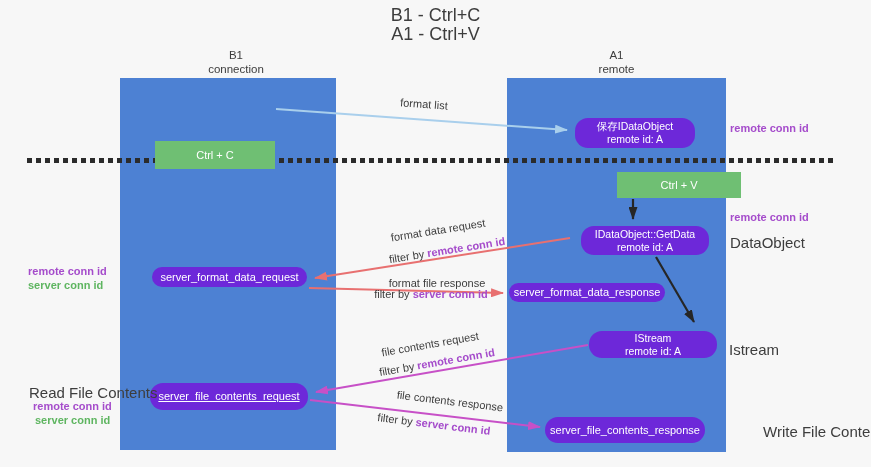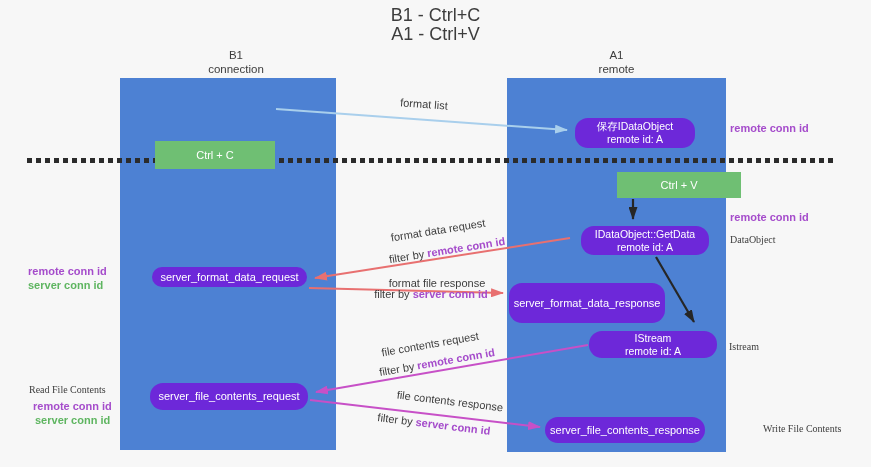--- a/index.html
+++ b/index.html
@@ -21,21 +21,21 @@
   .box { position:absolute; display:flex; flex-direction:column; align-items:center;
          justify-content:center; color:#ffffff; text-align:center; z-index:4;
          font-size:11px; line-height:13px; white-space:nowrap; }
   .box.orange { background:#6d28d9;border-radius:13px; }
   .box.green  { background:#6fbf73; }
   .box .l2 { font-size:10.5px; }
 
   .lbl { position:absolute; font-size:11px; color:#3d3d3d; white-space:nowrap; z-index:5;
          transform:translate(-50%,-50%) rotate(var(--r, 0deg)); }
   .ann { position:absolute; font-size:11px; white-space:nowrap; z-index:5; }
-  .dark { color:#3d3d3d; font-size:10px;font-family:Liberation Serif, serif; }
+  .dark { color:#3d3d3d; font-size:15px; }
   .purple { color:#a54ccb; font-weight:700; }
   .greentxt { color:#5eb560; font-weight:700; }
   .gap { margin-left:3px; }
 </style>
 </head>
 <body>
 
 <div class="canvas">
 
   <div class="title">
@@ -96,30 +96,30 @@
 
   <div class="box orange" style="left:570px; top:226px; width:128px; height:29px;margin-left:11px;">
     <div class="l2">IDataObject::GetData</div>
     <div class="l2">remote id: A</div>
   </div>
 
   <div class="box orange" style="left:152px; top:267px; width:155px; height:20px;">
     <div>server_format_data_request</div>
   </div>
 
-  <div class="box orange" style="left:509px; top:283px; width:156px; height:40px;">
+  <div class="box orange" style="left:509px; top:283px; width:156px; height:19px;">
     <div>server_format_data_response</div>
   </div>
 
   <div class="box orange" style="left:589px; top:331px; width:128px; height:27px;">
     <div class="l2">IStream</div>
     <div class="l2">remote id: A</div>
   </div>
 
-  <div class="box orange" style="left:150px; top:383px; width:158px; height:27px;">
+  <div class="box orange" style="left:150px; top:383px; width:158px; height:27px;text-decoration:underline;">
     <div>server_file_contents_request</div>
   </div>
 
   <div class="box orange" style="left:545px; top:417px; width:160px; height:26px;">
     <div>server_file_contents_response</div>
   </div>
 
   <div class="lbl" style="left:424px; top:104px; --r:4deg;">format list</div>
 
   <div class="lbl" style="left:438px; top:230px; --r:-9deg;">format data request</div>

